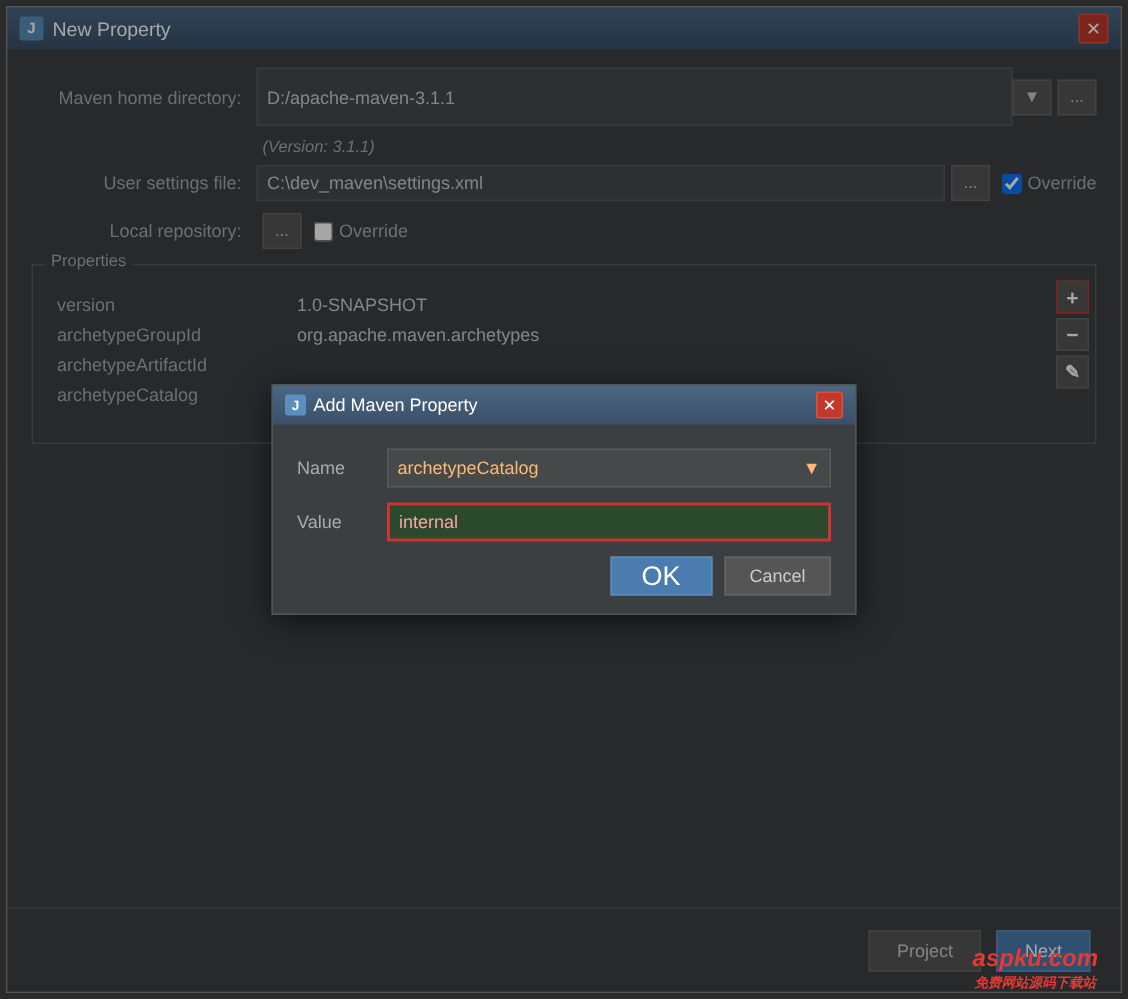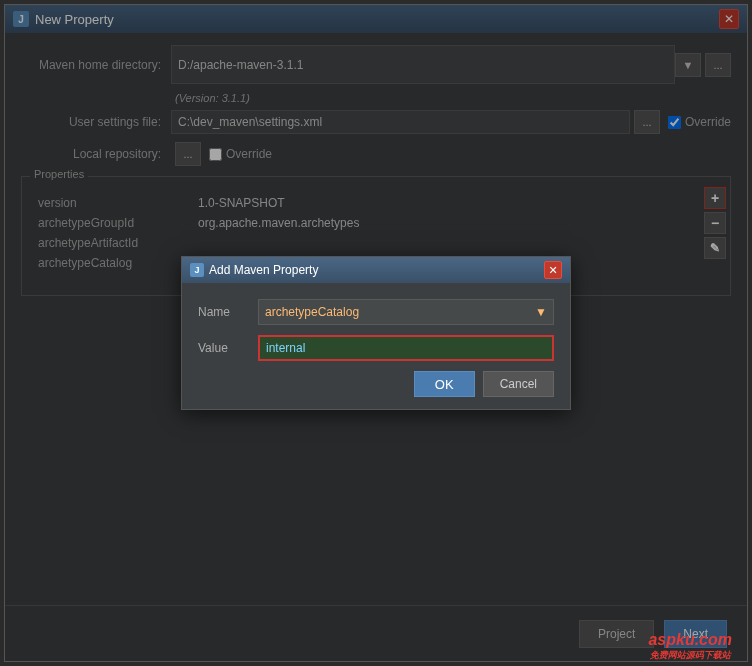--- a/index.html
+++ b/index.html
@@ -301,37 +301,37 @@
       display: flex;
       align-items: center;
       justify-content: space-between;
       cursor: pointer;
     }
     .modal-value-input {
       flex: 1;
       height: 26px;
       background: #2b4a2b;
       border: 2px solid #cc3333;
-      color: #7dd3fc;
+      color: #fca5a5;
       padding: 0 6px;
       font-size: 12px;
     }
     .modal-buttons {
       display: flex;
       justify-content: flex-end;
       gap: 8px;
       margin-top: 8px;
     }
     .modal-ok-btn {
       height: 26px;
       padding: 0 20px;
       background: #4a7caf;
       border: 1px solid #5a8cbf;
       color: #fff;
-      font-size: 13px;
+      font-size: 18px;
       cursor: pointer;
     }
     .modal-cancel-btn {
       height: 26px;
       padding: 0 16px;
       background: #555;
       border: 1px solid #666;
       color: #ccc;
       font-size: 12px;
       cursor: pointer;

